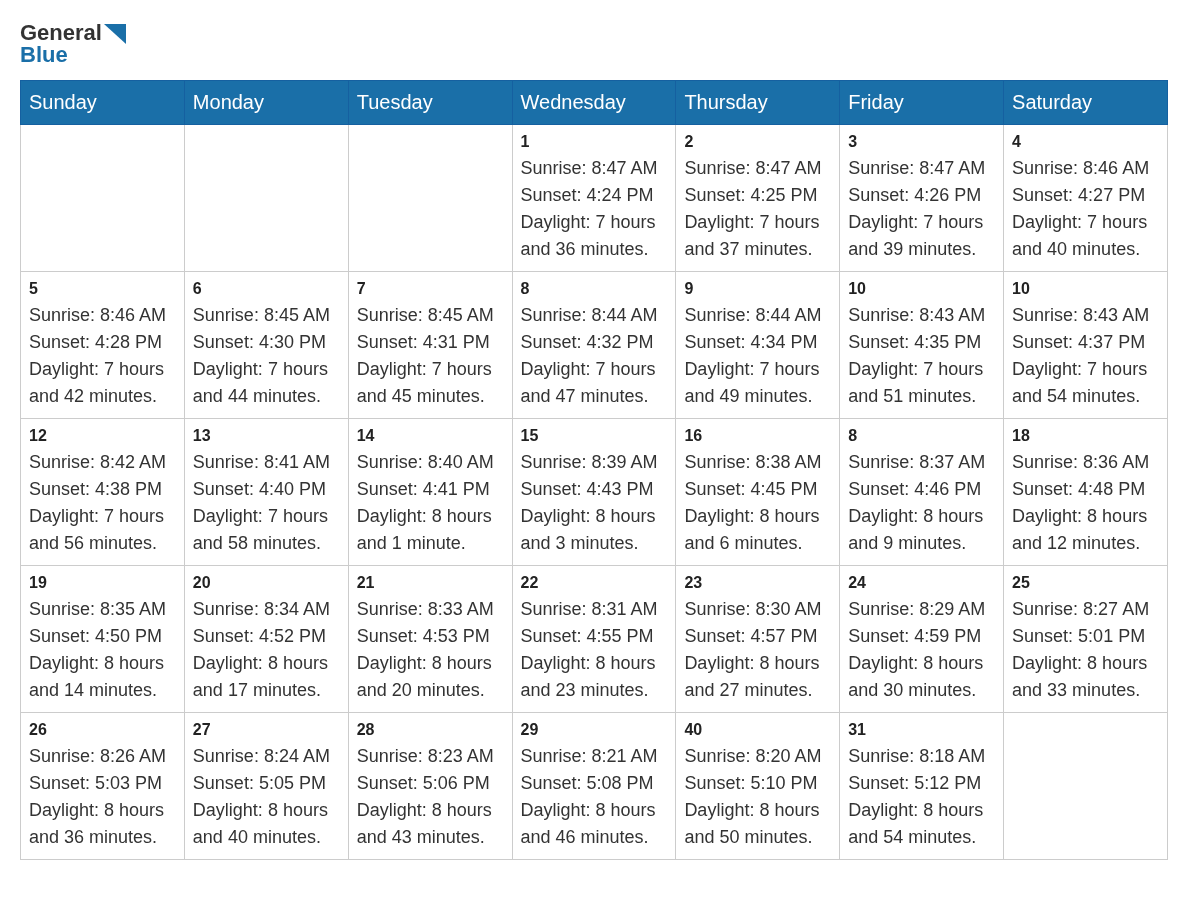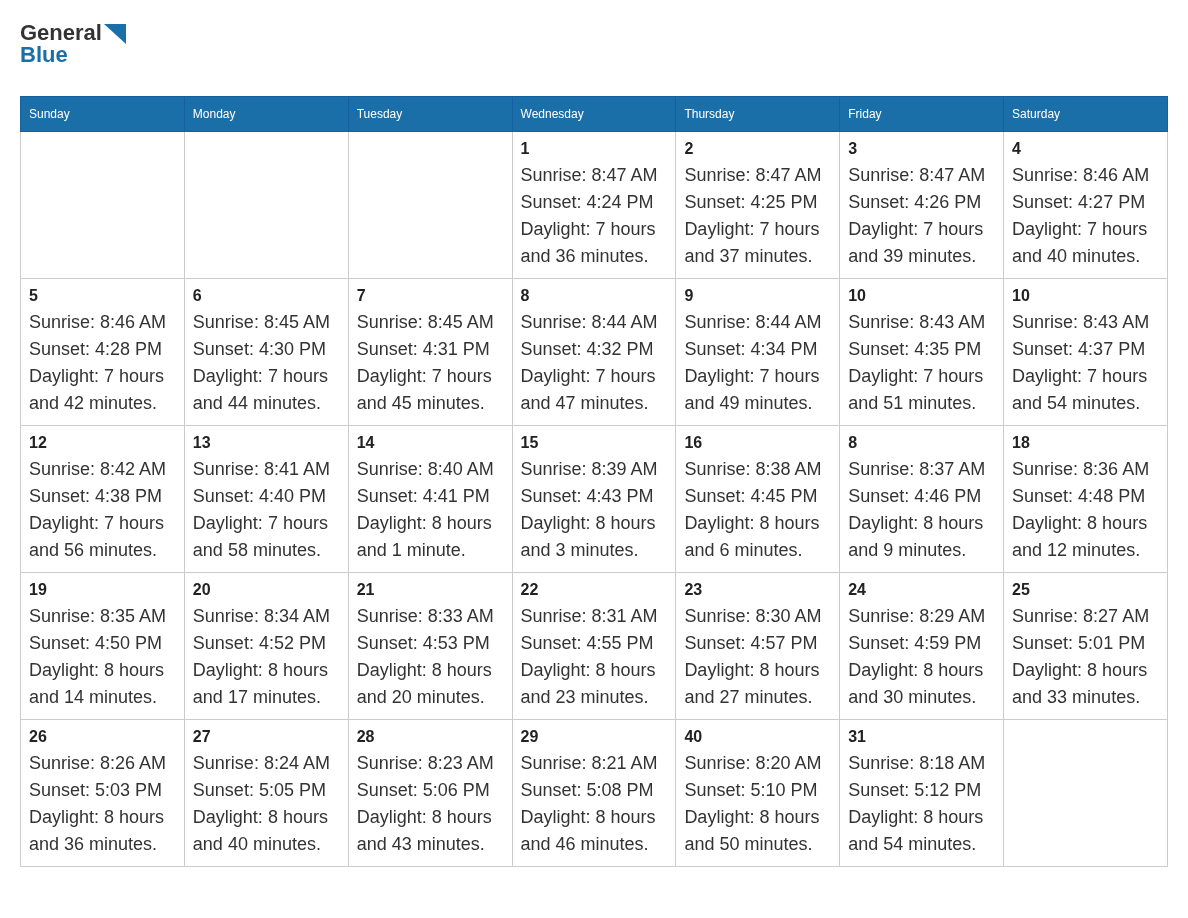--- a/index.html
+++ b/index.html
@@ -8,21 +8,21 @@
       background: #fff;
       color: #333;
       padding: 20px;
       width: 1188px;
       min-height: 918px;
     }
     .header {
       display: flex;
       justify-content: space-between;
       align-items: flex-start;
-      margin-bottom: 28px;
+      margin-bottom: 12px;
     }
     .logo {
       display: flex;
       align-items: center;
       gap: 0;
     }
     .logo-text {
       font-size: 22px;
       font-weight: bold;
       color: #333;
@@ -45,21 +45,21 @@
       margin-top: 4px;
     }
     .calendar {
       width: 100%;
       border-collapse: collapse;
       border: 1px solid #aaa;
     }
     .calendar th {
       background-color: #1a6fa8;
       color: #fff;
-      font-size: 12px;
+      font-size: 20px;
       font-weight: normal;
       padding: 10px 8px;
       text-align: left;
       border: 1px solid #1560a0;
     }
     .calendar td {
       vertical-align: top;
       padding: 8px;
       border: 1px solid #ccc;
       width: calc(100% / 7);

